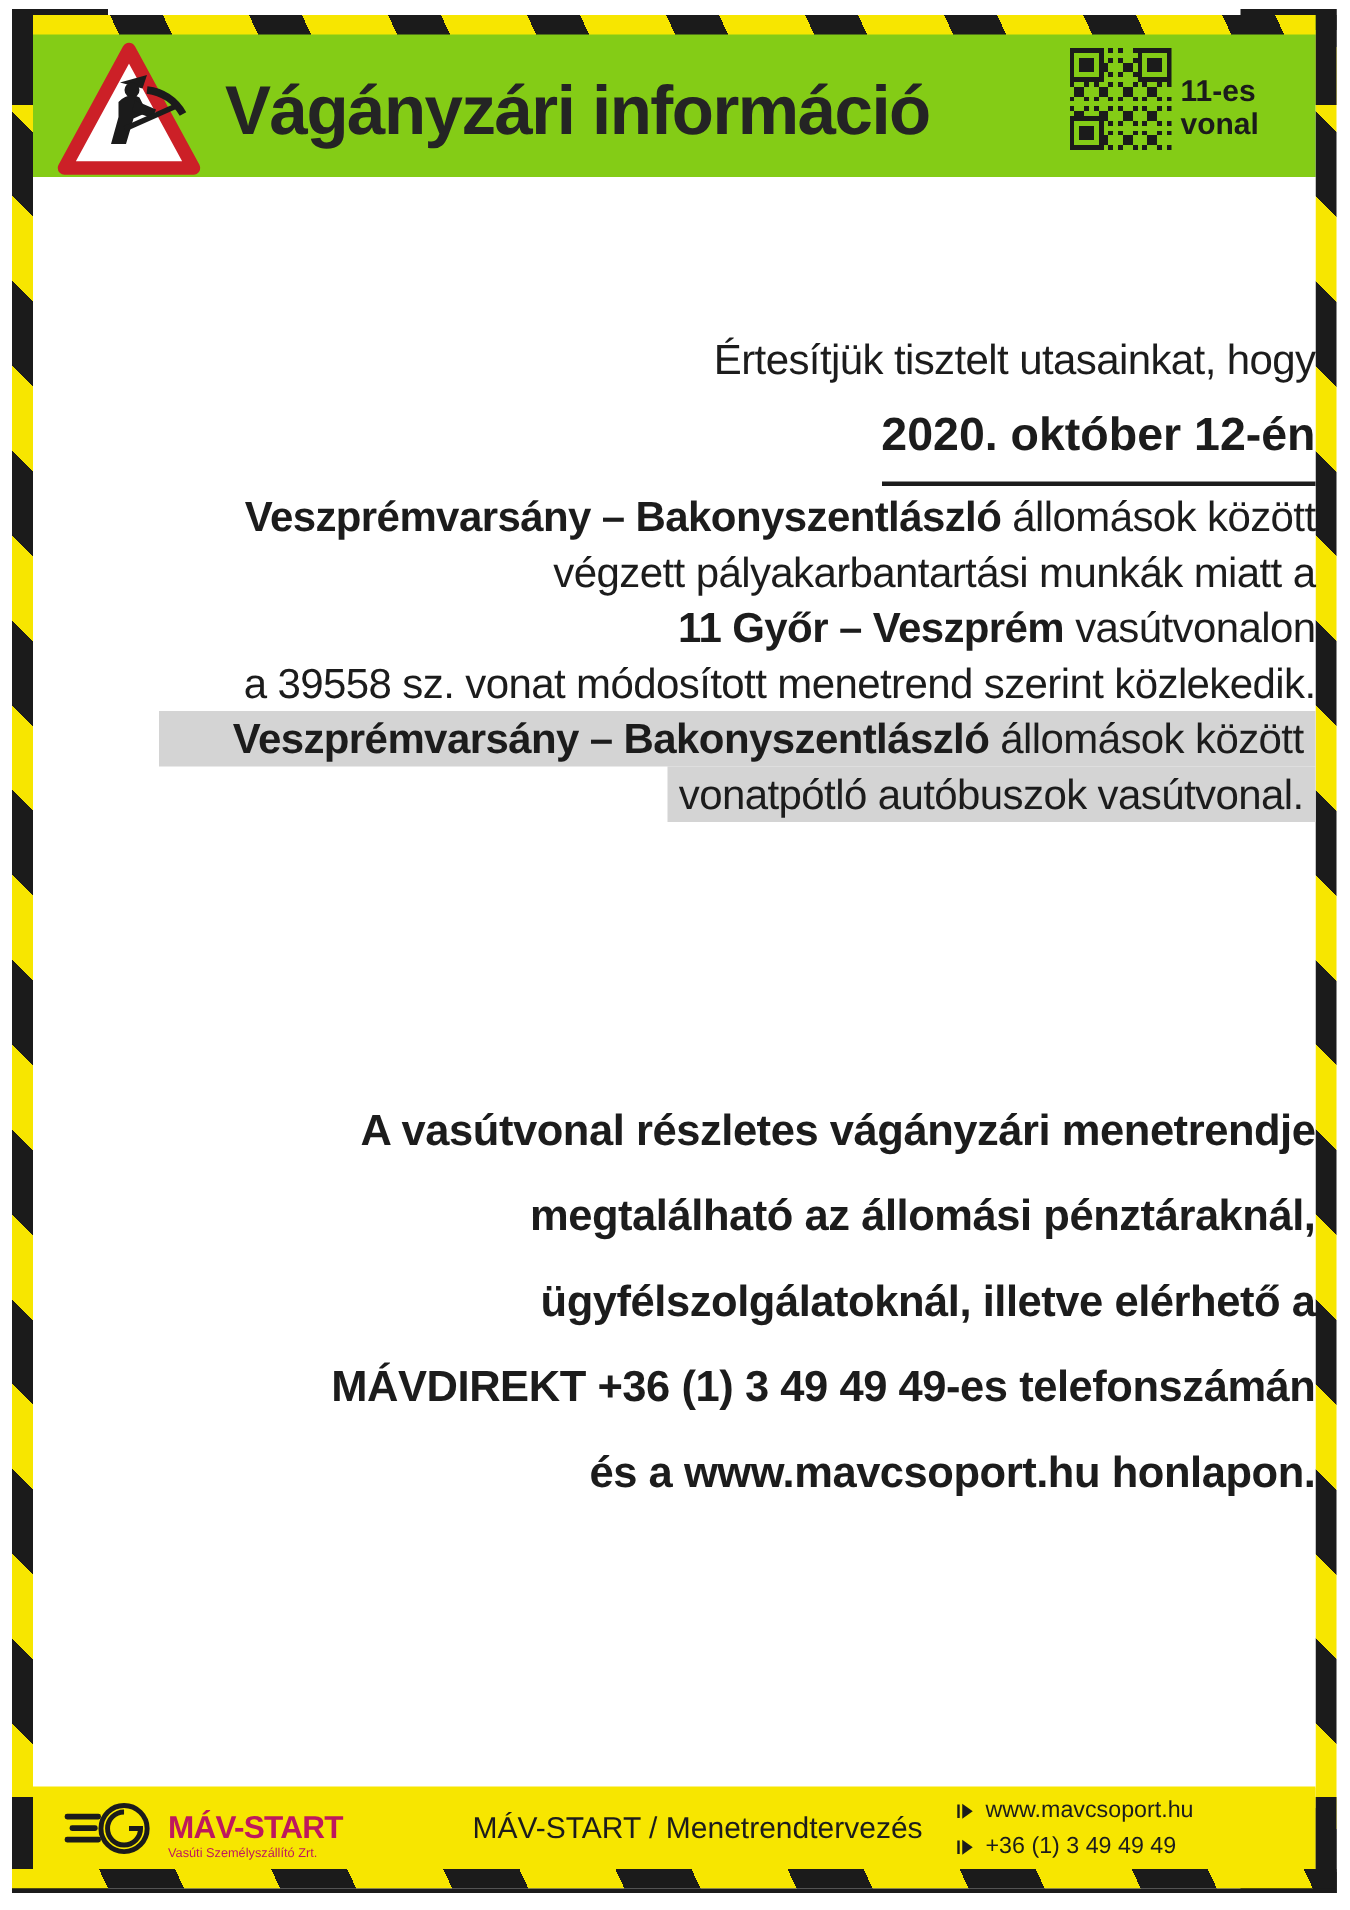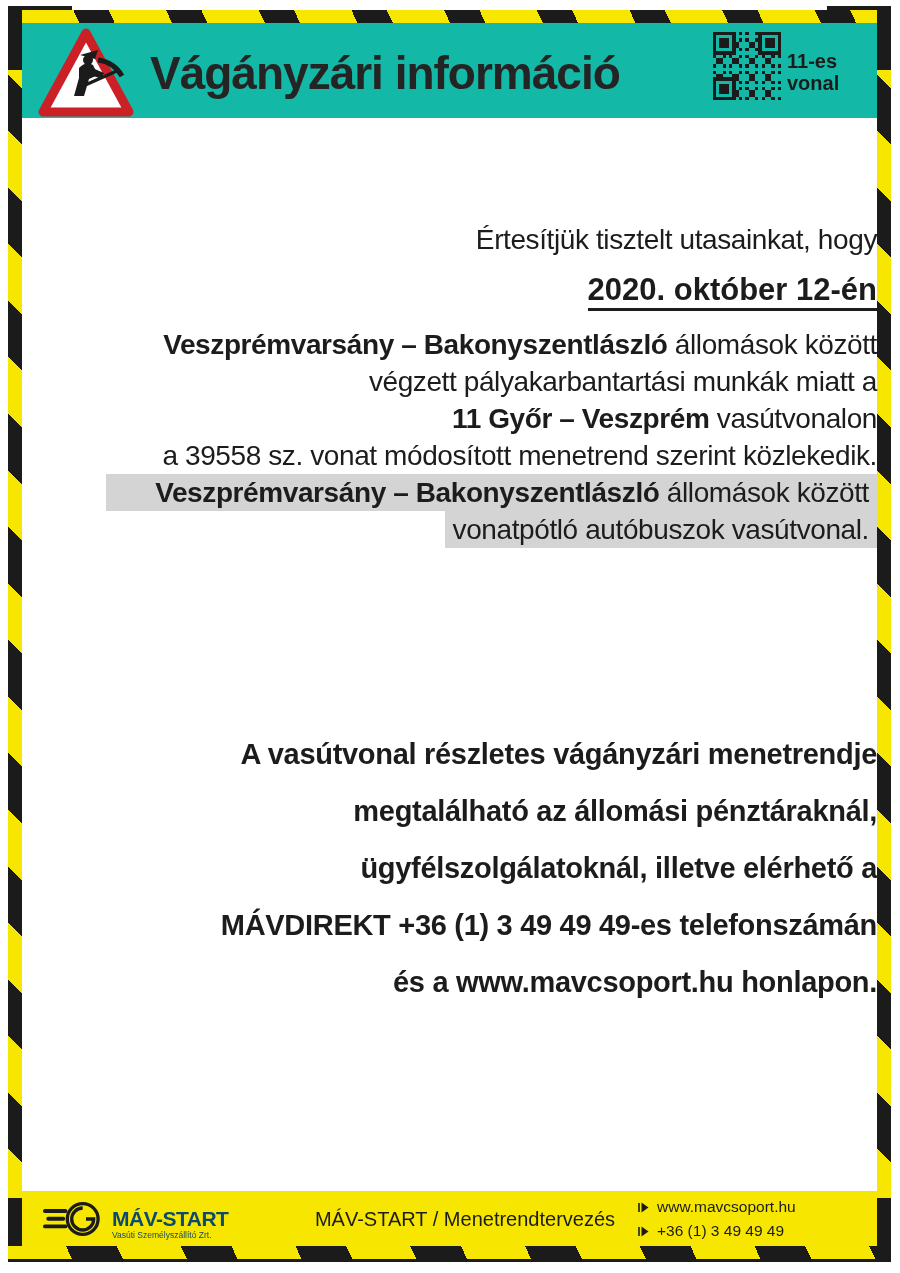--- a/index.html
+++ b/index.html
@@ -16,21 +16,21 @@
   .border-right { right:9px; }
   .corner { position:absolute; width:64px; height:64px; }
   .corner.tl { left:8px; top:6px; border-top:14px solid #1b1b1b; border-left:14px solid #1b1b1b; }
   .corner.tr { right:9px; top:6px; border-top:14px solid #1b1b1b; border-right:14px solid #1b1b1b; }
   .corner.bl { left:8px; bottom:11px; border-bottom:14px solid #1b1b1b; border-left:14px solid #1b1b1b; }
   .corner.br { right:9px; bottom:11px; border-bottom:14px solid #1b1b1b; border-right:14px solid #1b1b1b; }
 
   
   .header {
     position:absolute; left:22px; right:23px; top:10px; height:108px;
-    background:#14b8a6;
+    background:#84cc16;
   }
   .stripes-top {
     position:absolute; left:0; right:0; top:0; height:13px;
     background:repeating-linear-gradient(65deg,#f7e600 0 52px,#1b1b1b 52px 84px);
   }
   .warn-sign { position:absolute; left:14px; top:16px; width:100px; height:94px; }
   .header-title {
     position:absolute; left:128px; top:36px;
     font-size:46px; font-weight:bold; color:#242424; letter-spacing:-1px;
     white-space:nowrap;
@@ -42,39 +42,39 @@
   }
 
   
   .content {
     position:absolute; left:22px; right:23px; top:118px; bottom:81px;
     background:#fff; text-align:right; color:#1c1c1c;
     padding-top:106px;
   }
   .intro { font-size:28px; letter-spacing:-0.4px; margin-bottom:16px; }
   .date-line { font-size:31px; font-weight:bold; margin-bottom:18px; }
-  .date-line span { border-bottom:3px solid #1c1c1c; padding-bottom:1px; }
+  .date-line span { border-bottom:3px solid #1c1c1c; padding-bottom:14px; }
   .para { font-size:28px; line-height:37px; letter-spacing:-0.4px; }
   .para b { letter-spacing:-0.4px;margin-left:41px; }
   .hl { background:#d4d4d4; display:inline-block; padding:0 8px; }
   .big-block { margin-top:178px; font-size:29px; font-weight:bold; line-height:57px; letter-spacing:-0.3px; }
 
   
   .footer {
     position:absolute; left:22px; right:23px; bottom:26px; height:56px;
     background:#f7e600; display:flex; align-items:center;
   }
   .stripes-bottom {
     position:absolute; left:8px; right:9px; bottom:11px; height:16px;
     background:repeating-linear-gradient(65deg,#f7e600 0 58px,#1b1b1b 58px 104px);
     border-bottom:3px solid #1b1b1b;
   }
   .footer-logo { display:flex; align-items:center; margin-left:20px; width:250px; }
   .logo-emblem { width:66px; height:42px; flex:0 0 auto; }
-  .logo-text { margin-left:4px; color:#0c4a6e;margin-top:10px; }
+  .logo-text { margin-left:4px; color:#be185d;margin-top:10px; }
   .logo-title { font-size:21px; font-weight:bold; letter-spacing:-0.5px; line-height:20px; }
   .logo-sub { font-size:8.5px; margin-top:1px; }
   .footer-center { flex:1; text-align:center; color:#1c1c1c; }
   .footer-doc { font-size:20px; margin-bottom:6px; }
   .footer-dept { font-size:20px; }
   .footer-right { width:215px; margin-right:24px; color:#1c1c1c; }
   .footer-contact { display:flex; align-items:center; font-size:15.5px; line-height:24px; }
   .arrow-ico { width:11px; height:11px; margin-right:8px; flex:0 0 auto; }
 </style>
 </head>

